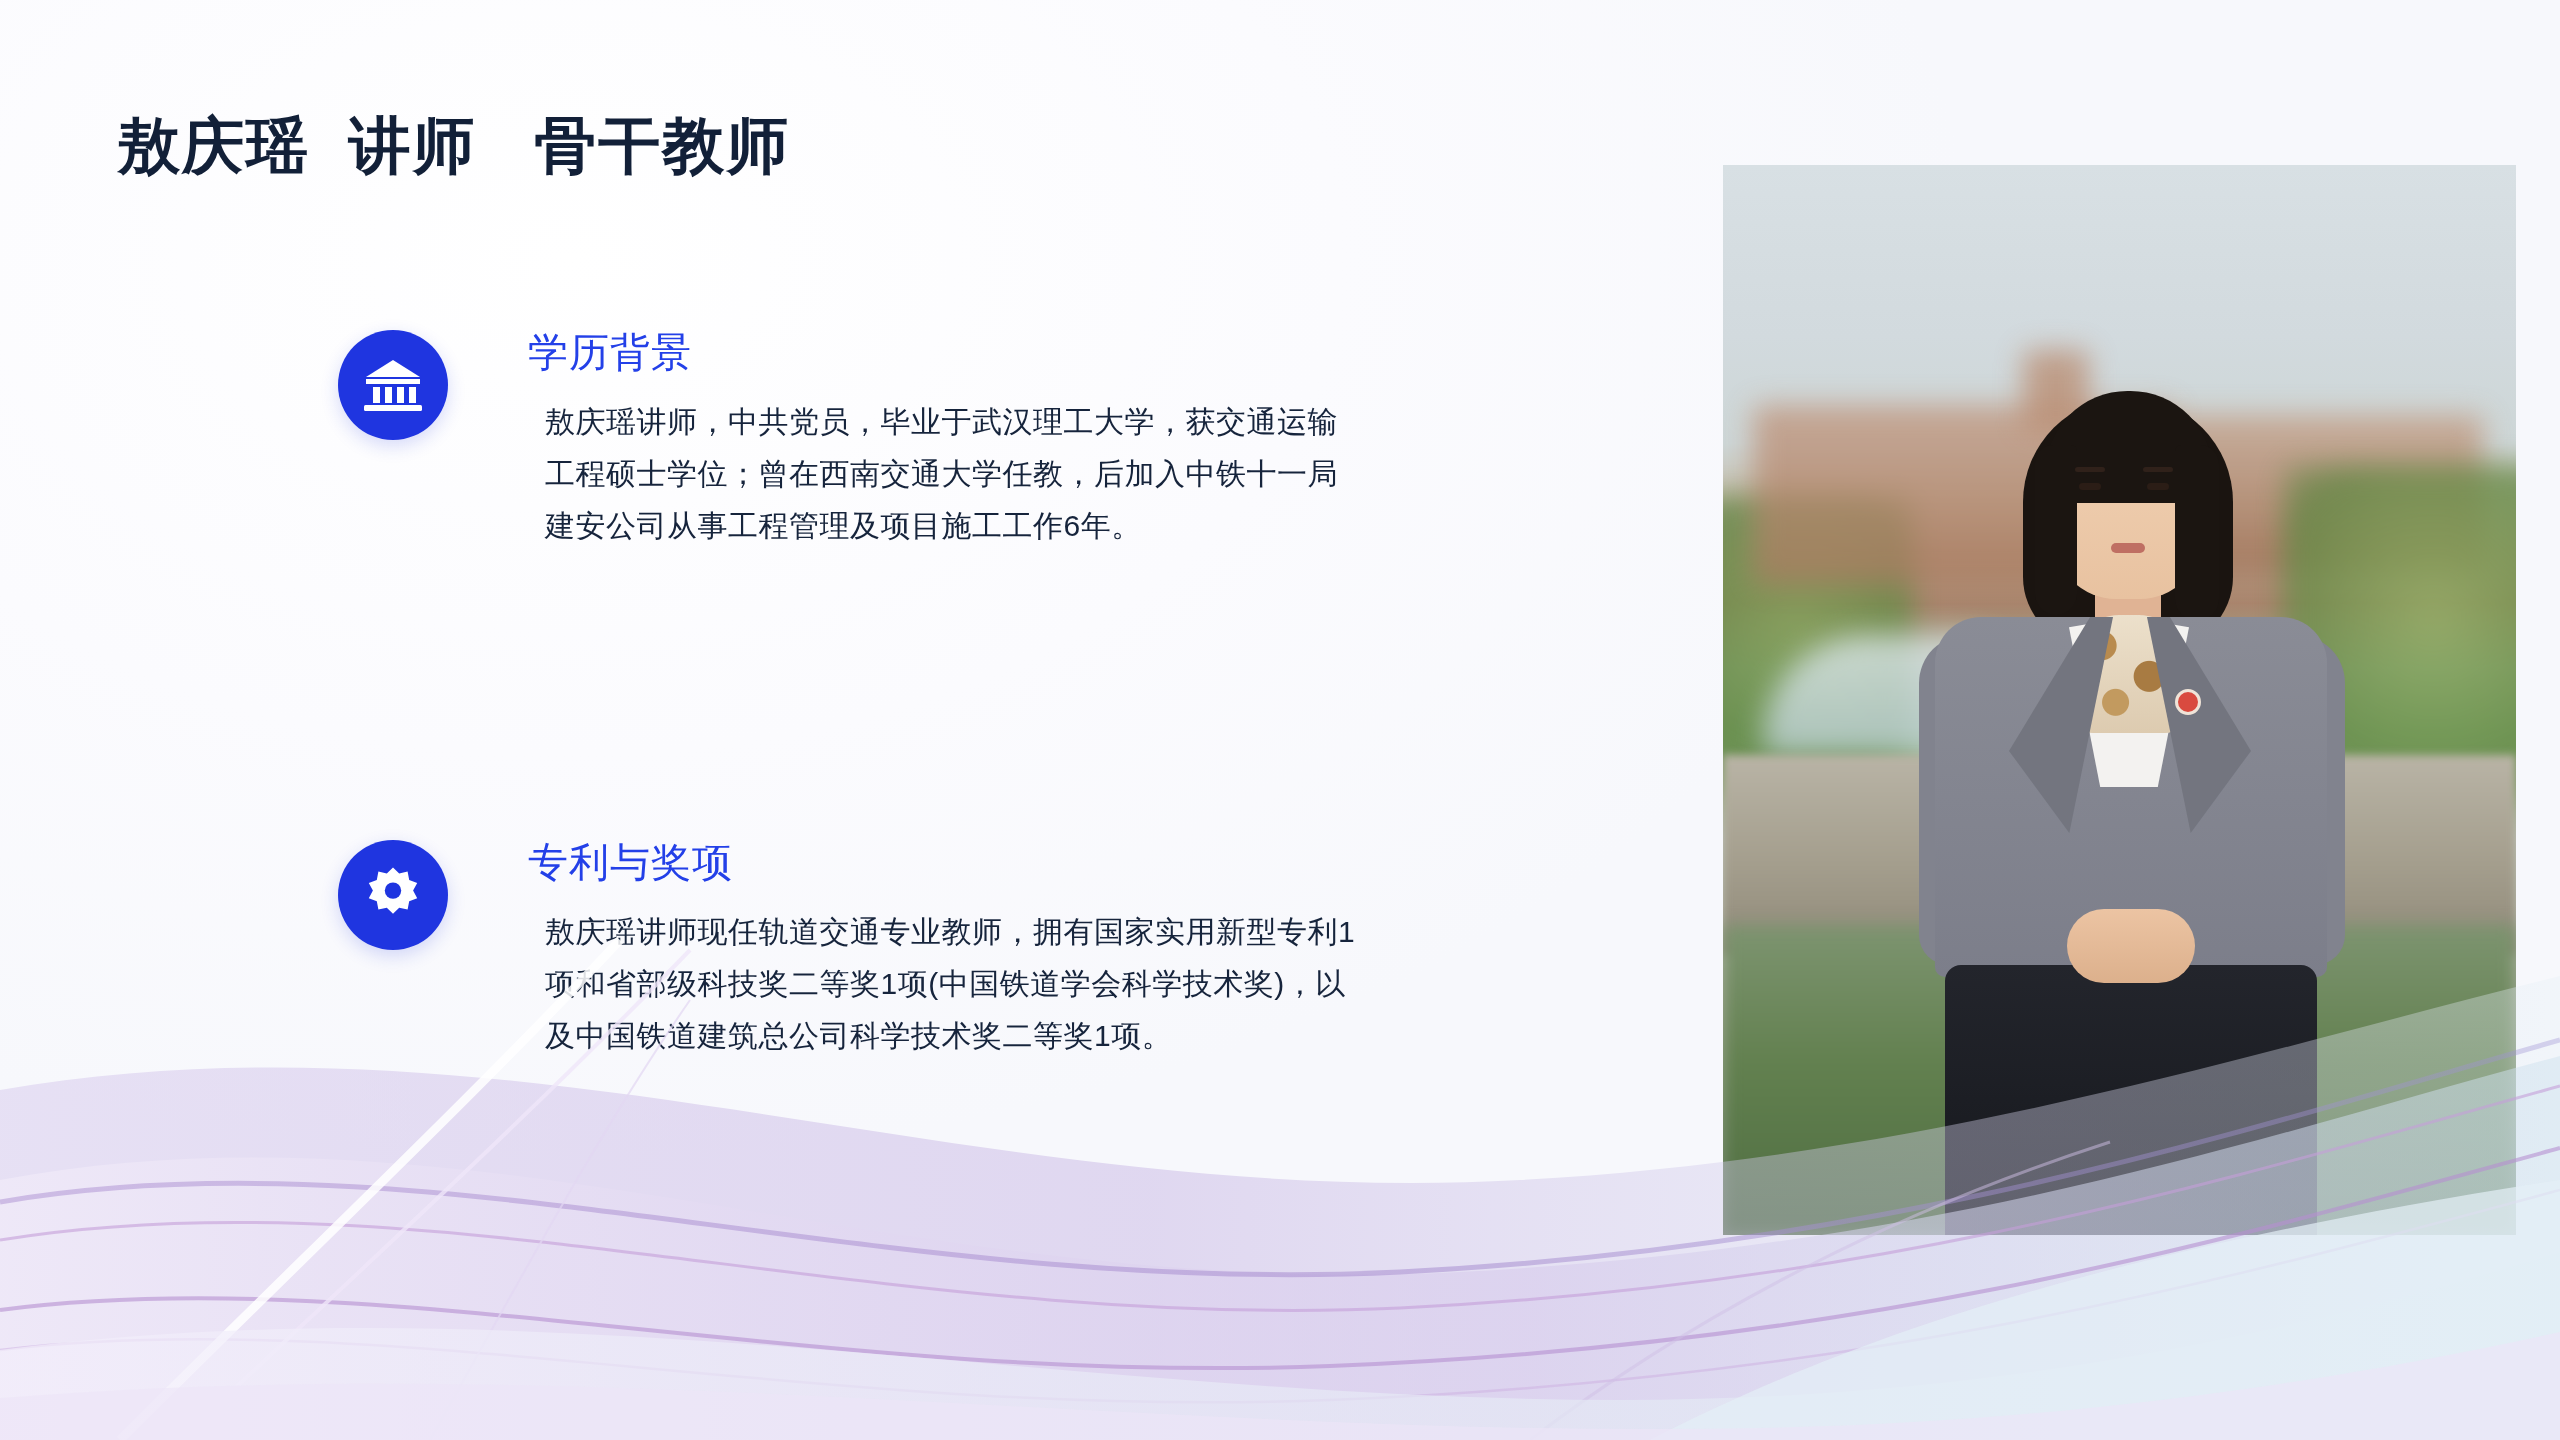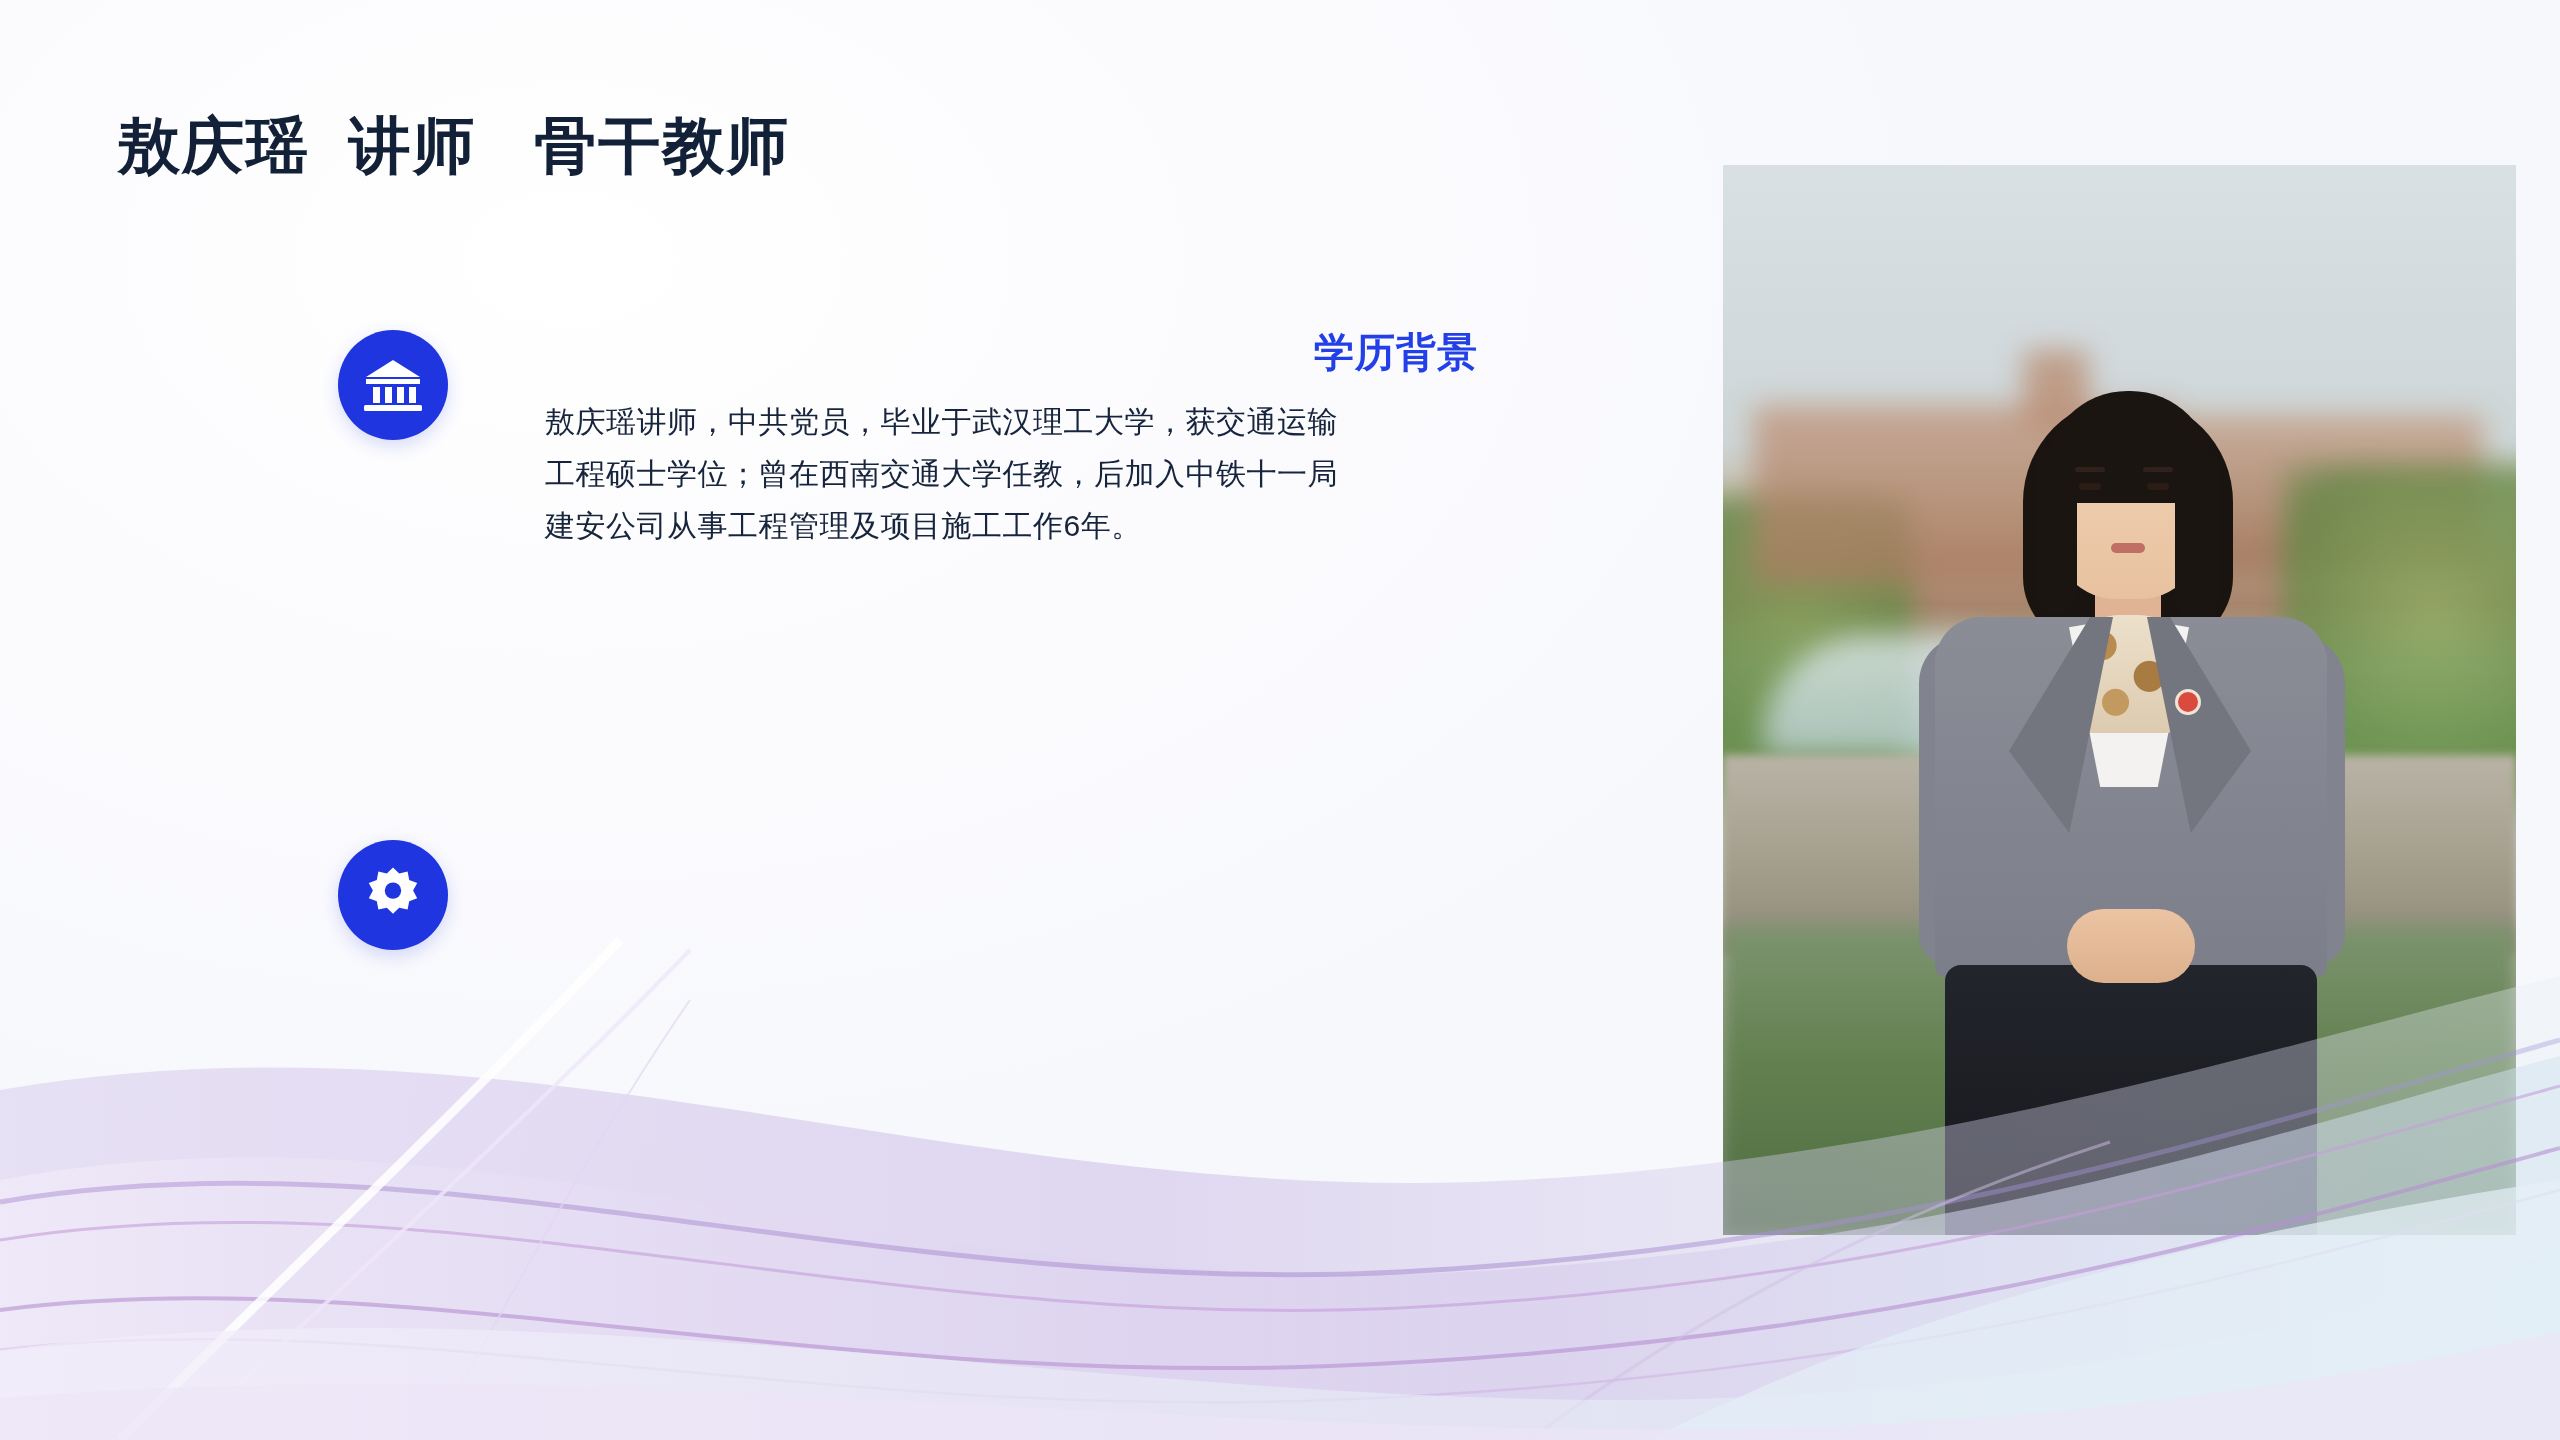--- a/index.html
+++ b/index.html
@@ -71,26 +71,25 @@
     justify-content: center;
     box-shadow: 0 6px 18px rgba(31,53,224,0.18);
   }
   .badge svg { display: block; }
 
   .block-body {
     margin-left: 190px;
   }
   .block-heading {
     font-size: 40px;
-    font-weight: 700;
+    font-weight: 400;
     color: #2340e8;
     letter-spacing: 1px;
     margin: 0 0 22px 0;
     line-height: 1.1;
-    text-align: right;
   }
   .block-text {
     font-size: 30px;
     line-height: 52px;
     color: #16243c;
     letter-spacing: 0.5px;
     margin: 17px;
     max-width: 1090px;
   }
   .block-text .ln { display: block; white-space: pre; }
@@ -286,20 +285,28 @@
 
   <div class="block b2">
     <div class="badge">
       <span>
         <svg width="58" height="58" viewBox="0 0 58 58" aria-hidden="true">
           <path fill="#ffffff" d="M29 1.5l6.2 6.0 8.4-1.9 1.6 8.4 8.0 3.0-4.1 7.6 4.1 7.6-8.0 3.0-1.6 8.4-8.4-1.9L29 47.7l-6.2-6.0-8.4 1.9-1.6-8.4-8.0-3.0 4.1-7.6-4.1-7.6 8.0-3.0 1.6-8.4 8.4 1.9z"></path>
           <circle cx="29" cy="24.6" r="8.2" fill="#1f35e0"></circle>
           <path fill="#ffffff" d="M18 44h22v12H18z" opacity="0"></path>
         </svg>
       </span>
+    </div>
+    <div class="block-body">
+      <h2 class="block-heading">专利与奖项</h2>
+      <p class="block-text">
+        <span class="ln">敖庆瑶讲师现任轨道交通专业教师，拥有国家实用新型专利1</span>
+        <span class="ln">项和省部级科技奖二等奖1项(中国铁道学会科学技术奖)，以</span>
+        <span class="ln">及中国铁道建筑总公司科学技术奖二等奖1项。</span>
+      </p>
     </div>
   </div>
 
   <div class="photo-frame">
     <div class="photo-inner">
       <div class="blur-blob bg-trees-left"></div>
       <div class="blur-blob bg-building"></div>
       <div class="blur-blob bg-tower"></div>
       <div class="blur-blob bg-building2"></div>
       <div class="blur-blob bg-trees-right"></div>

